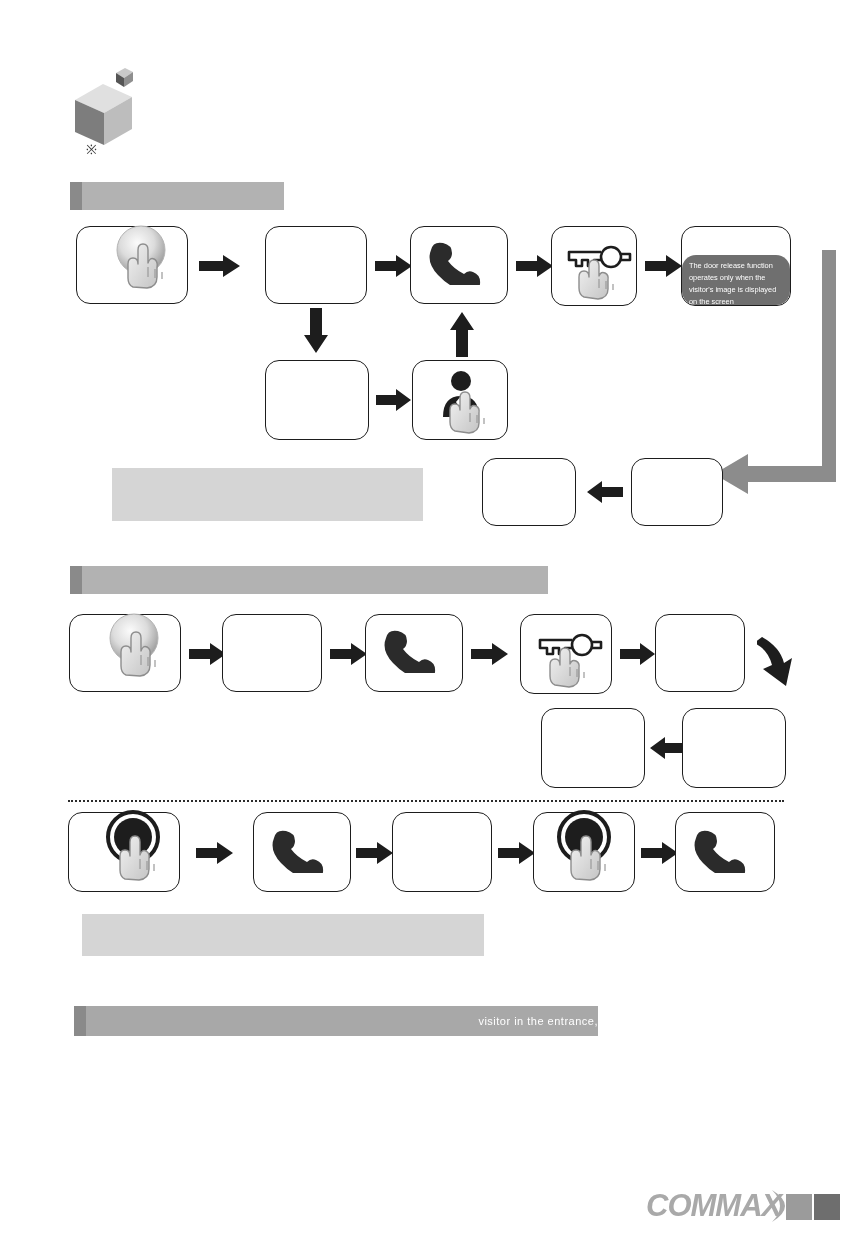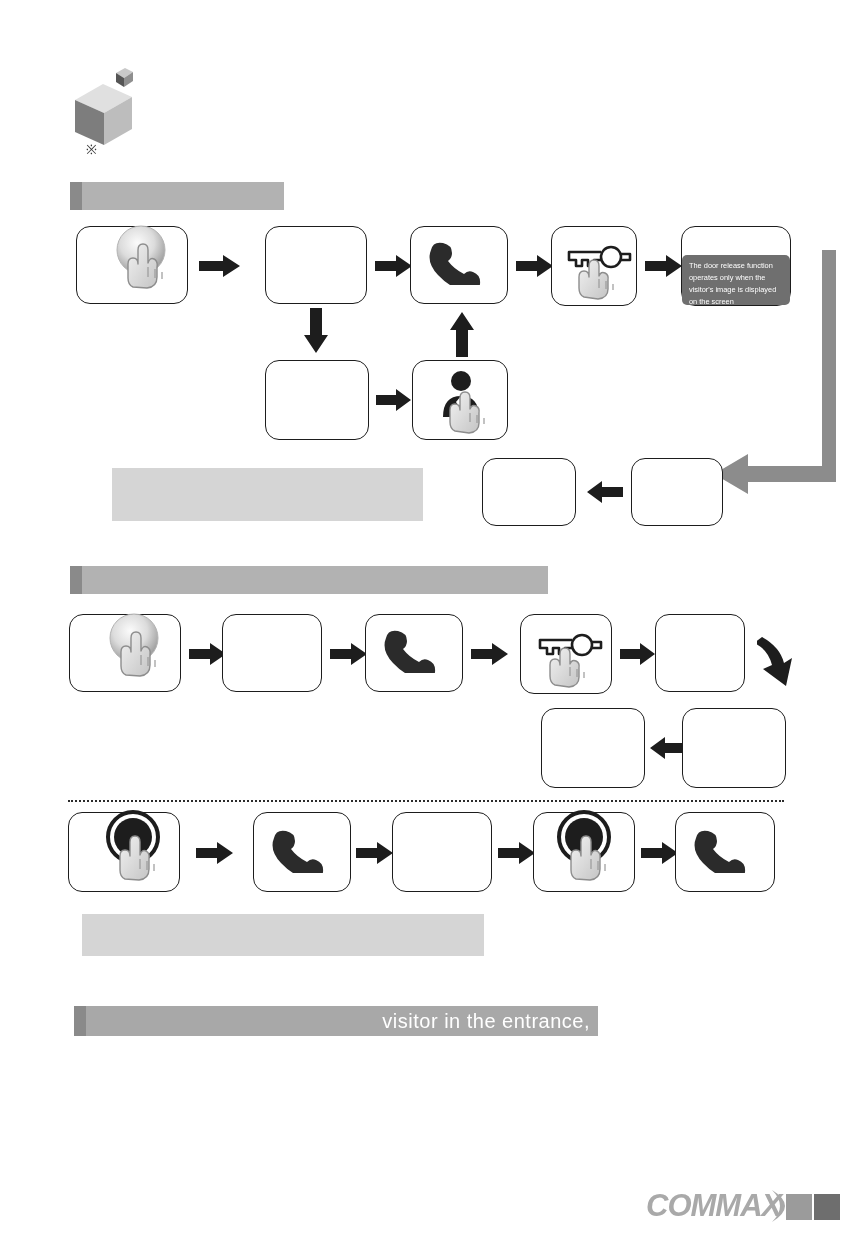--- a/index.html
+++ b/index.html
@@ -13,40 +13,40 @@
   
   .cube-wrap{left:70px;top:55px;width:90px;height:90px;}
   .refmark{left:86px;top:143px;font-size:13px;color:#3a3a3a;line-height:1;letter-spacing:0;}
 
   
   .sec-bar{height:28px;display:flex;align-items:stretch;}
   .sec-bar .tab{width:12px;background:#8a8a8a;}
   .sec-bar .body{flex:1;background:#b2b2b2;display:flex;align-items:center;}
   .sec-bar .body .txt{padding-left:10px;font-size:13px;color:#ffffff;white-space:nowrap;}
   .sec-bar.dark .body{background:#a8a8a8;}
-  .sec-bar .body .txt.right{margin-left:auto;padding-right:8px;font-size:20px;letter-spacing:.5px;}
+  .sec-bar .body .txt.right{margin-left:auto;padding-right:0;font-size:11px;letter-spacing:.5px;}
 
   
   .caption-box{background:#d5d5d5;}
 
   
   .step{
     border:1.6px solid #1d1d1d;border-radius:14px;background:#ffffff;
     box-sizing:border-box;position:absolute;
     display:flex;align-items:center;justify-content:center;
   }
   .step .lbl{font-size:11px;color:#1d1d1d;text-align:center;line-height:1.25;padding:0 5px;}
 
   
   .arr{position:absolute;}
   .arr svg{display:block;}
 
   
   .tip{
-    position:absolute;background:#6f6f6f;border-radius:5px;
+    position:absolute;background:#6f6f6f;border-radius:14px;
     color:#ffffff;font-size:7.4px;line-height:1.62;
     padding:5px 6px 5px 7px;box-sizing:border-box;
   }
 
   
   .dotline{
     position:absolute;height:0;border-top:2px dotted #2b2b2b;
   }
 
   

